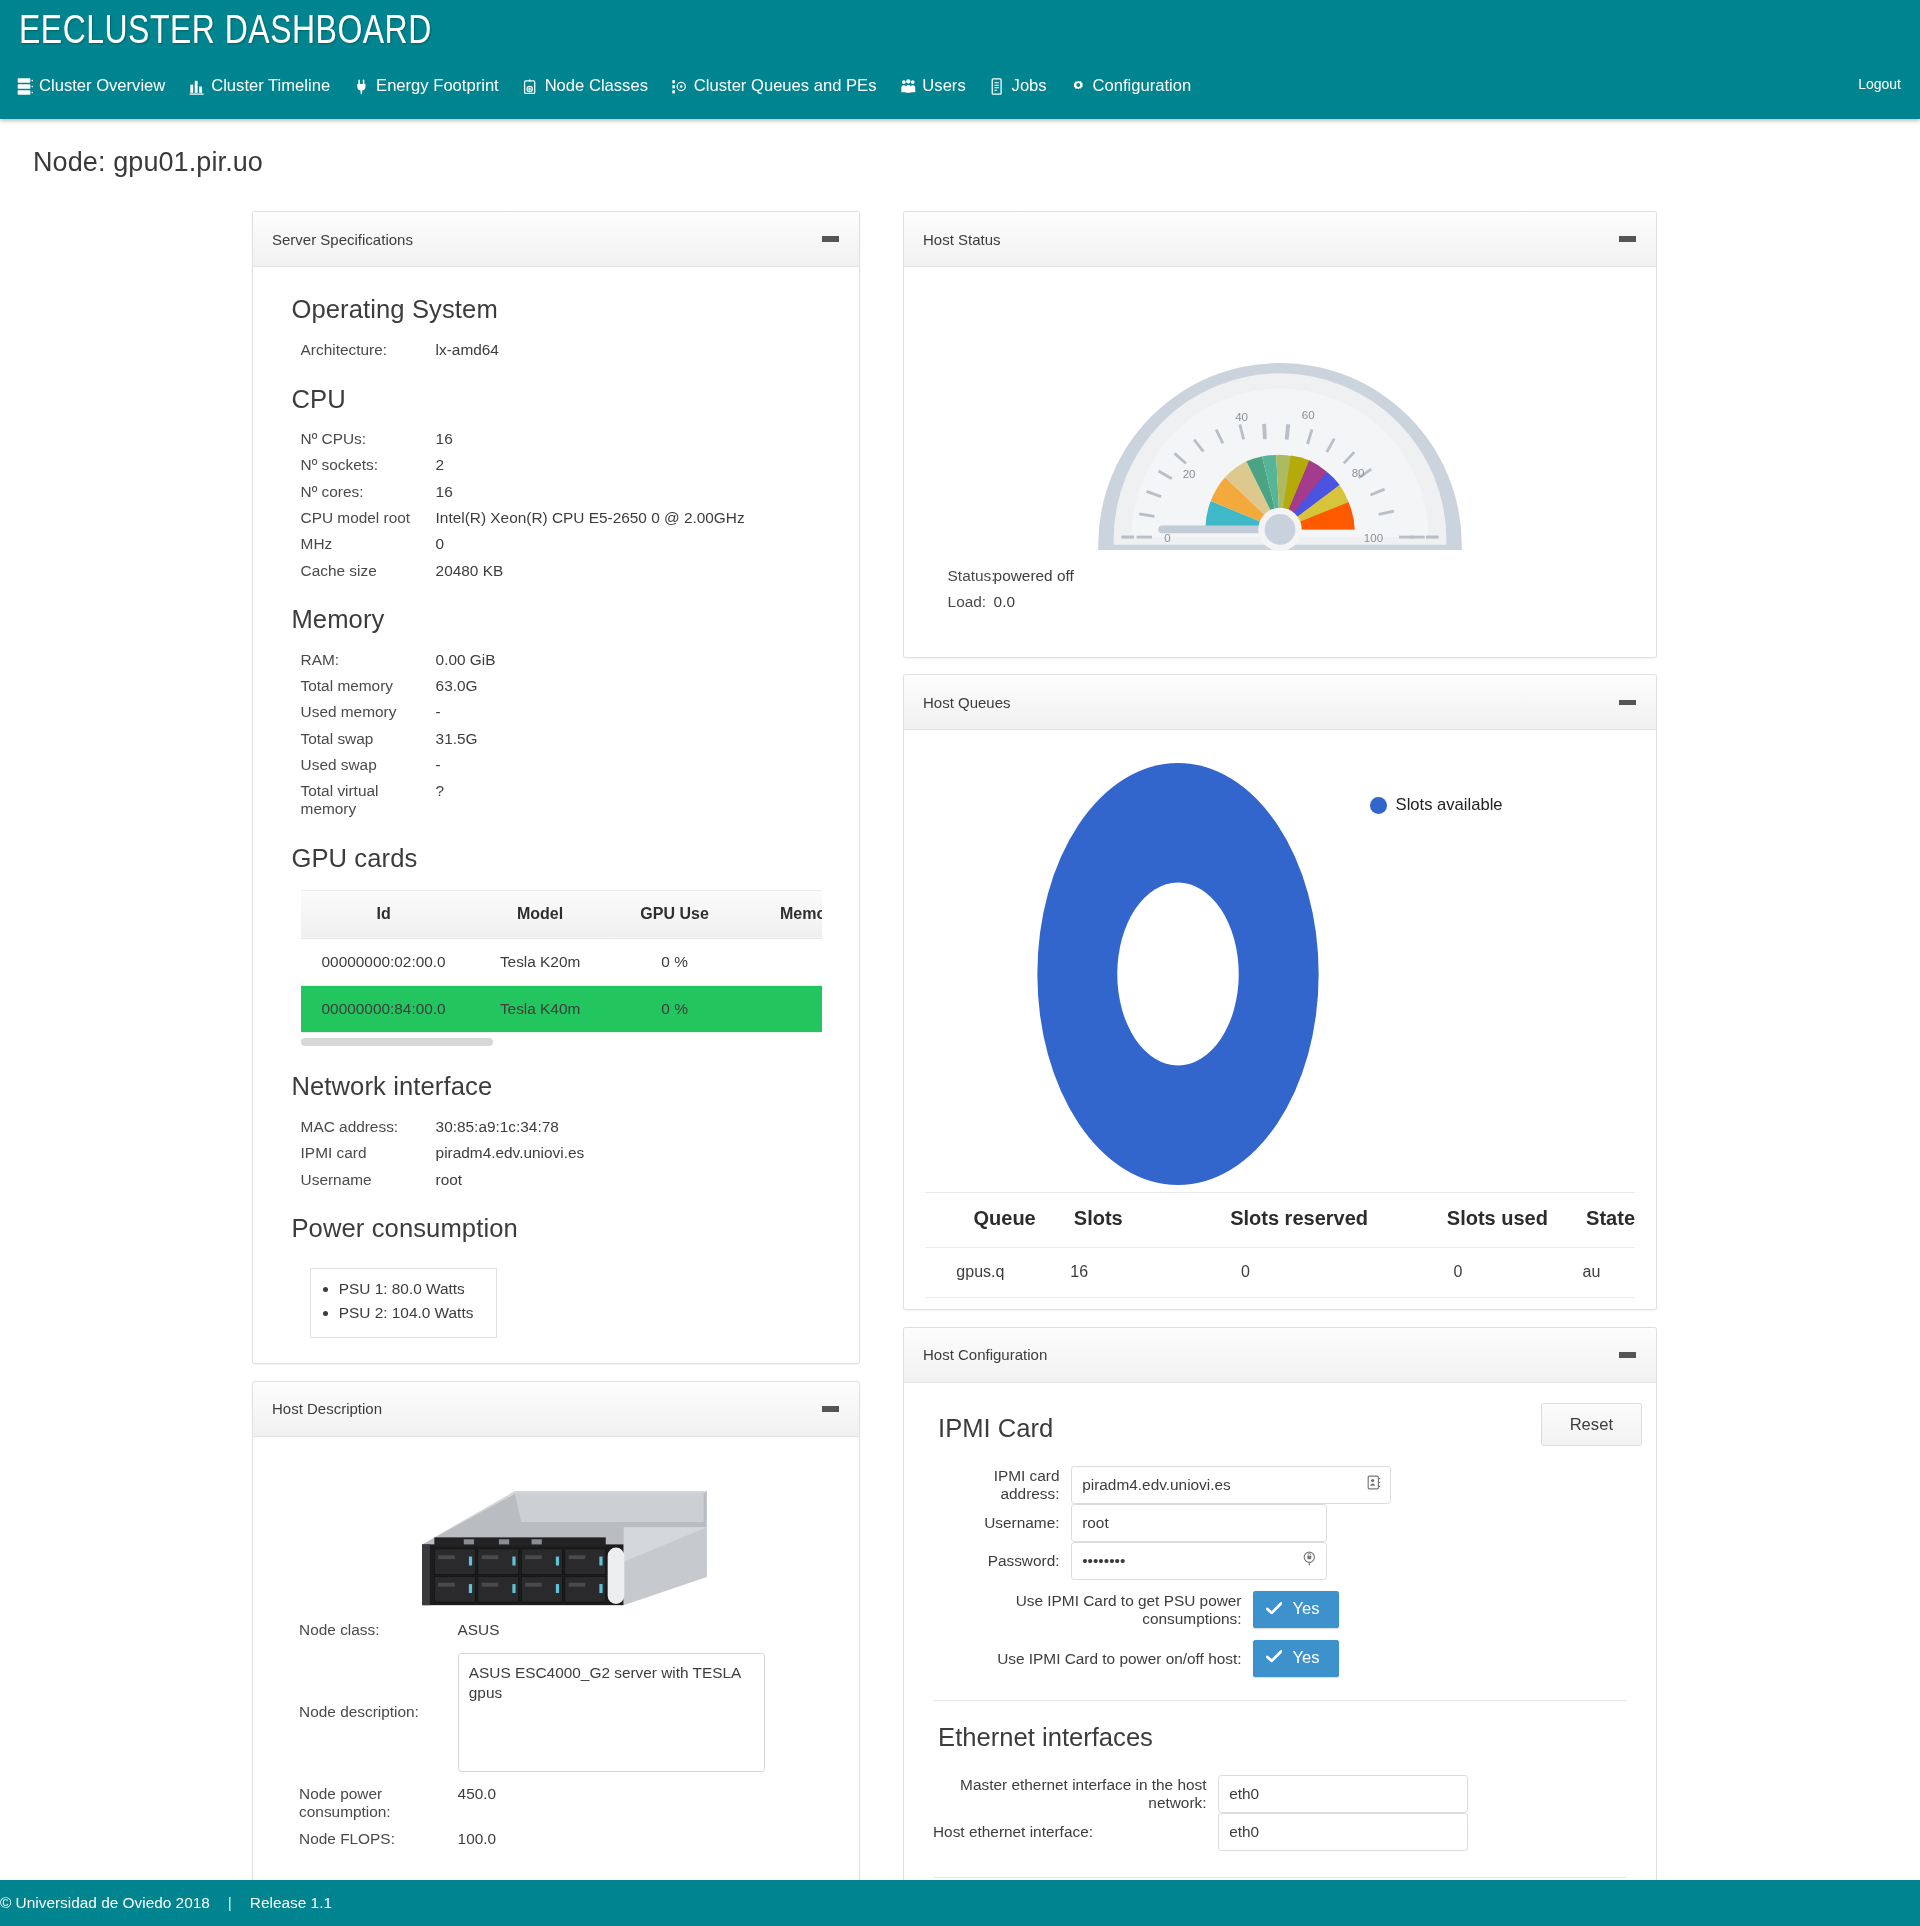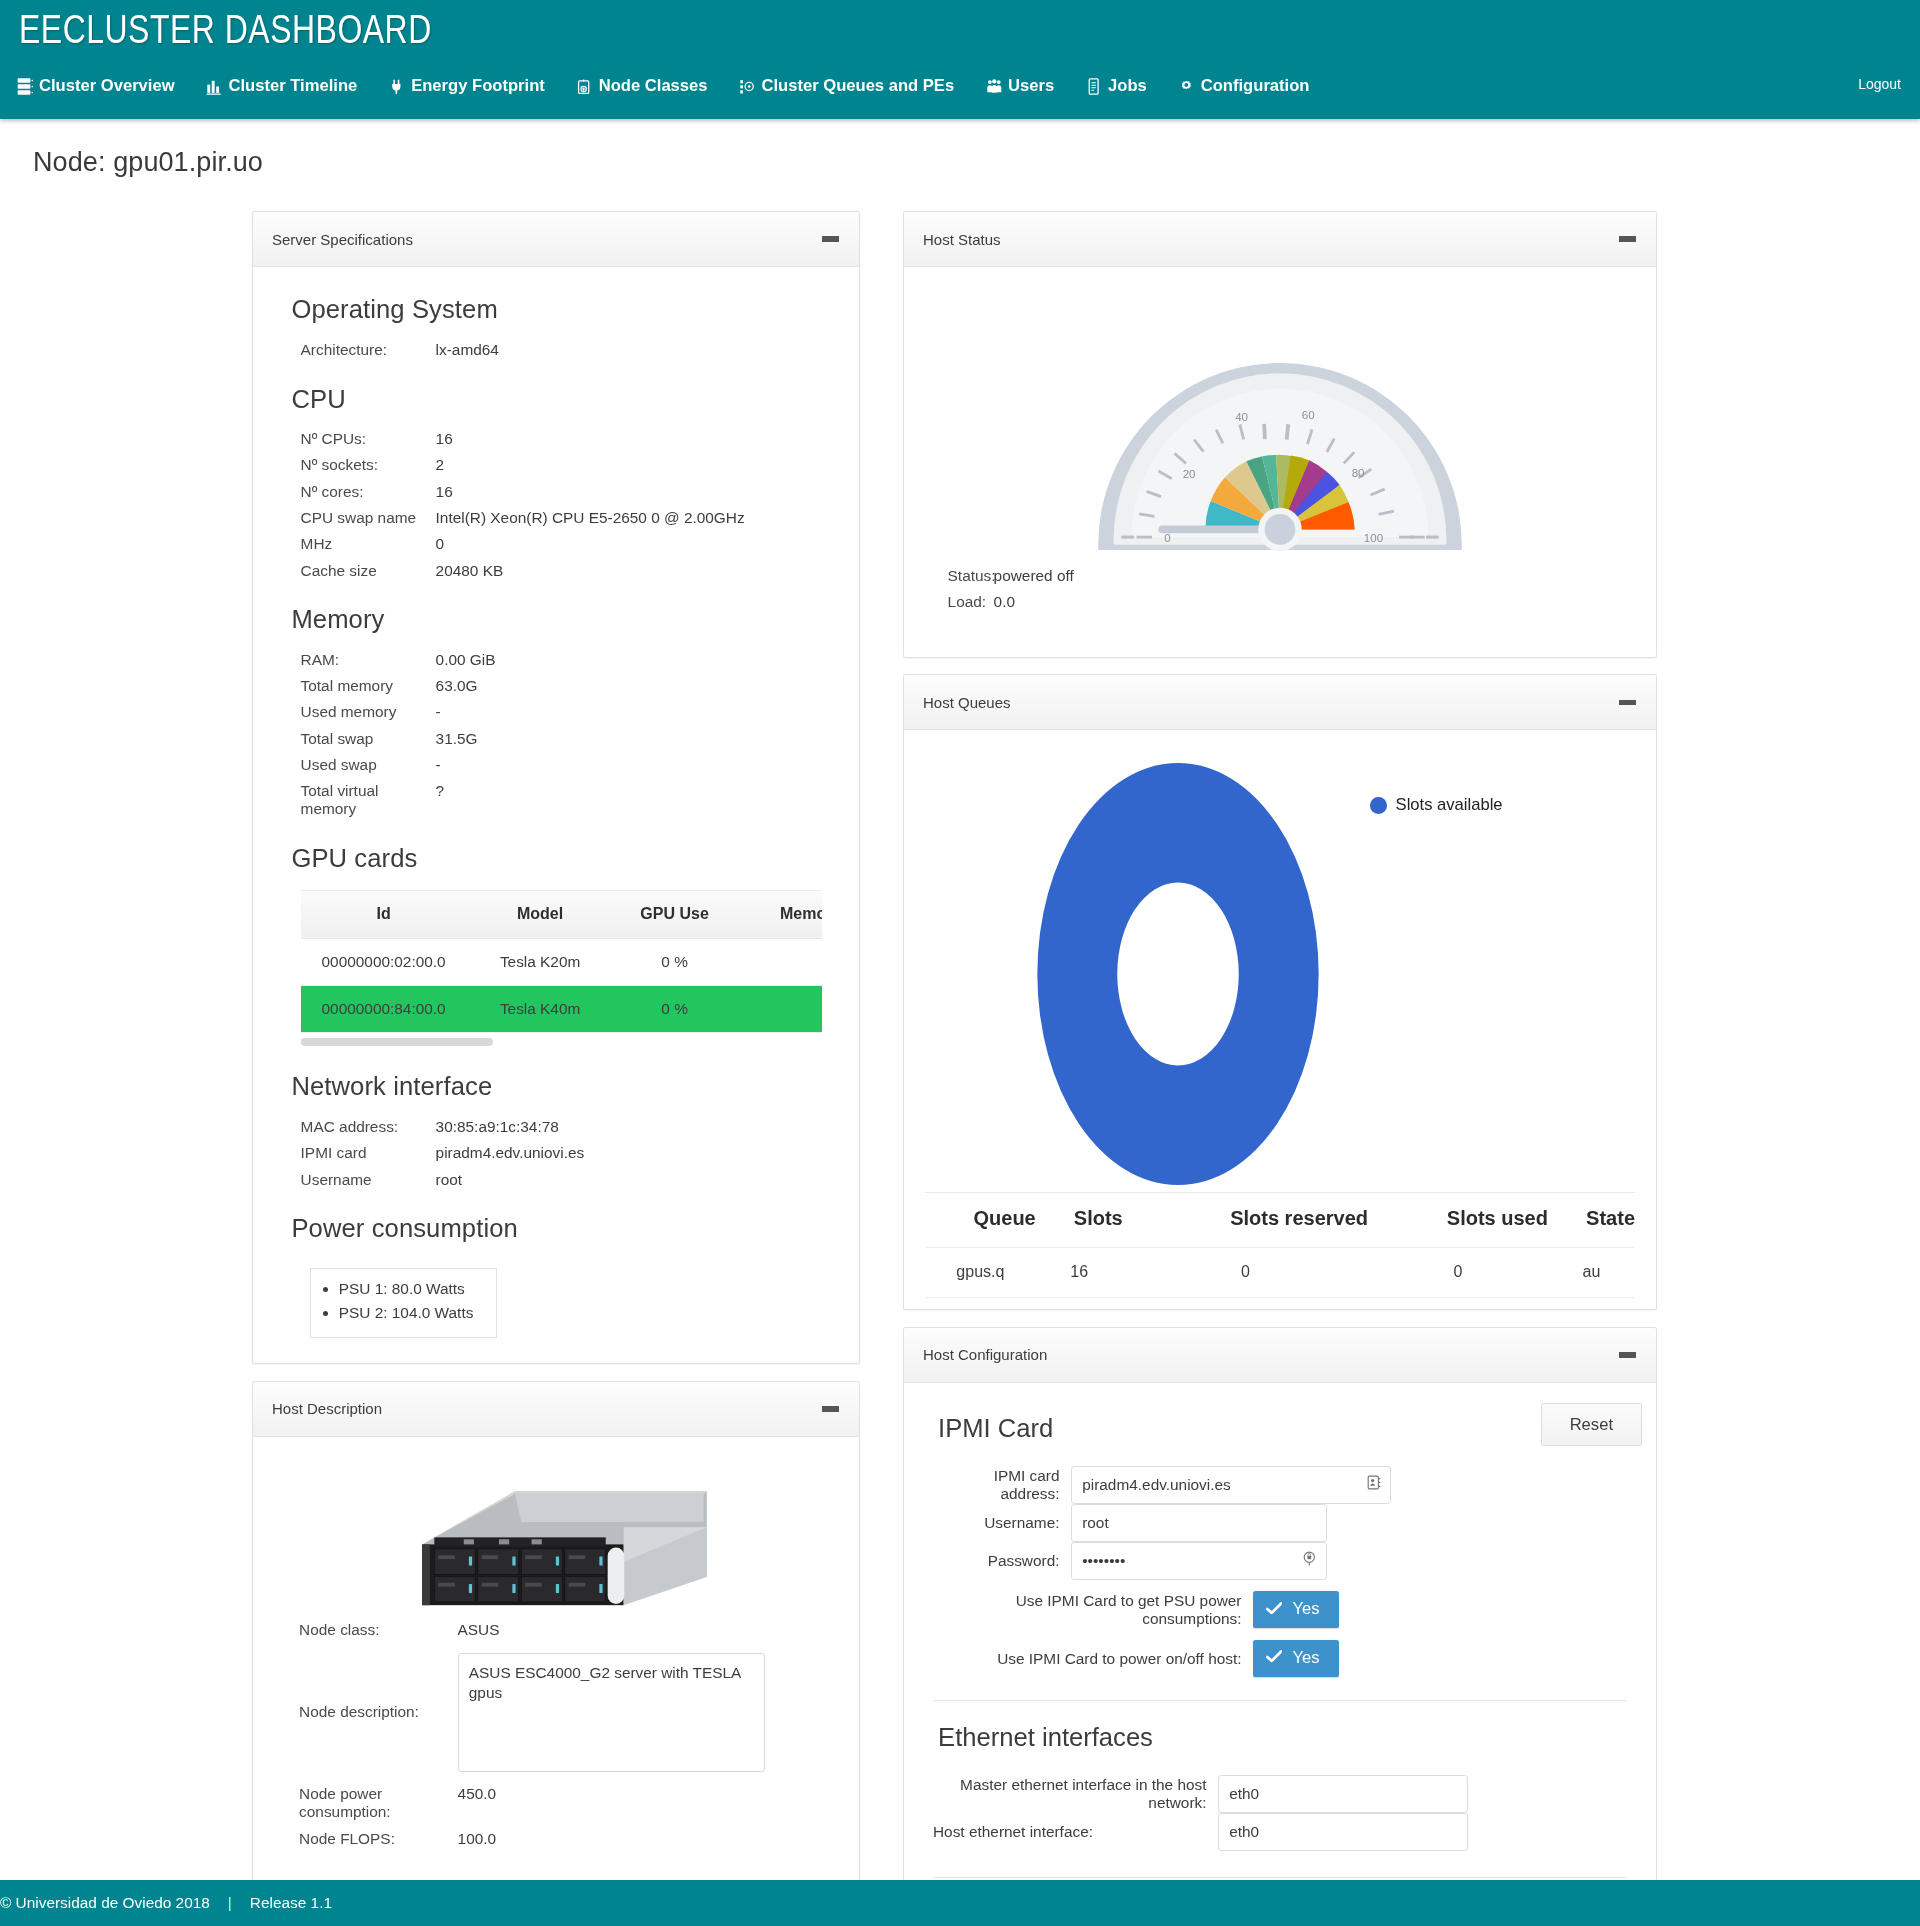--- a/index.html
+++ b/index.html
@@ -33,22 +33,21 @@
     transform:scaleX(.80);
     transform-origin:left top;
     text-shadow:1.3px 1.3px 1.9px rgba(0,0,0,.25);
     white-space:nowrap;
   }
   .navlinks{
     position:absolute;
     left:16.6px; top:76px;
     display:flex;
     align-items:center;
-    gap:8px;
-    font-weight:bold;
+    gap:0px;
   }
   .navitem{
     display:flex;
     align-items:center;
     gap:5.8px;
     color:#fff;
     font-size:16.6px;
     padding:0 12px 0 0;
     margin-right:11.5px;
     white-space:nowrap;
@@ -484,21 +483,21 @@
         </div>
         <div class="kv">
           <div class="k">Nº sockets:</div>
           <div class="v">2</div>
         </div>
         <div class="kv">
           <div class="k">Nº cores:</div>
           <div class="v">16</div>
         </div>
         <div class="kv">
-          <div class="k">CPU swap name</div>
+          <div class="k">CPU model root</div>
           <div class="v">Intel(R) Xeon(R) CPU E5-2650 0 @ 2.00GHz</div>
         </div>
         <div class="kv">
           <div class="k">MHz</div>
           <div class="v">0</div>
         </div>
         <div class="kv">
           <div class="k">Cache size</div>
           <div class="v">20480 KB</div>
         </div>

